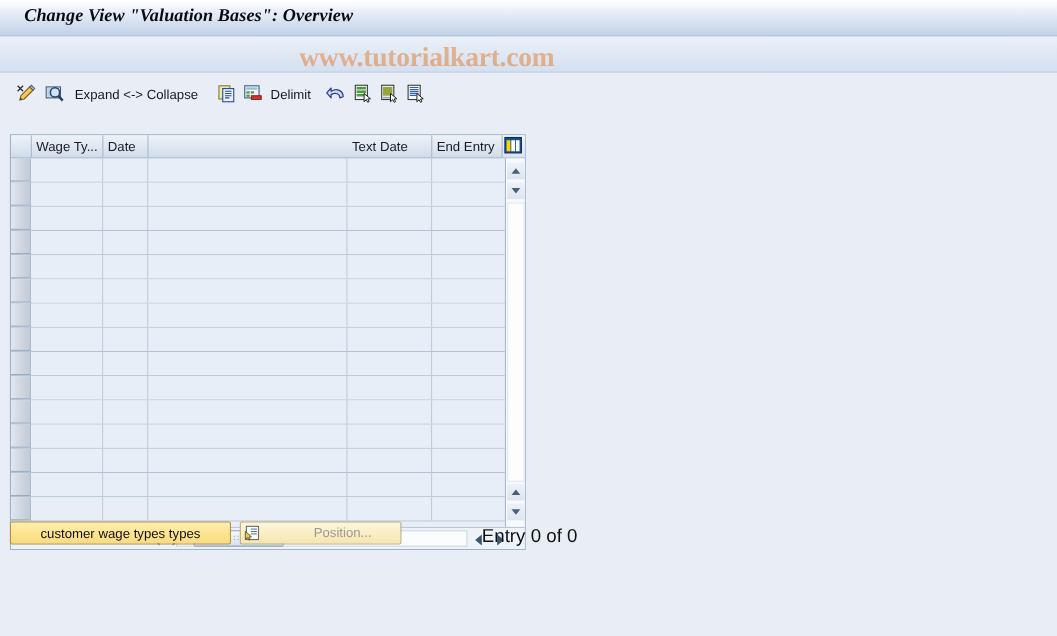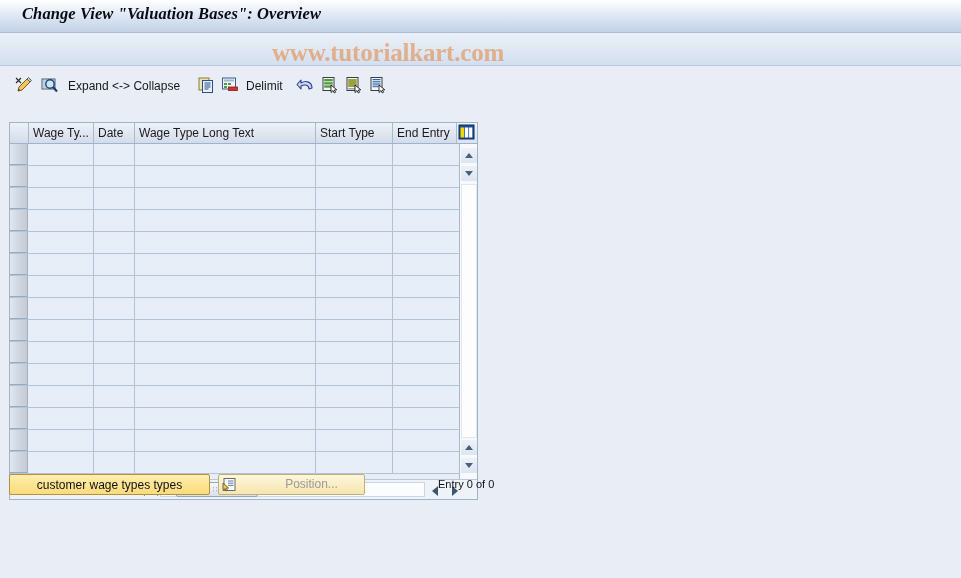--- a/index.html
+++ b/index.html
@@ -301,21 +301,21 @@
     position: absolute;
     left: 3px;
     top: 2px;
     width: 16px;
     height: 16px;
   }
   #entry-count {
     position: absolute;
     left: 438px;
     top: 478px;
-    font-size: 11px;
+    font-size: 17px;
     color: #101014;
     white-space: nowrap;
   }
 </style>
 </head>
 <body>
 
 <div id="titlebar">
   <div class="title-text">Change View "Valuation Bases": Overview</div>
 </div>
@@ -414,22 +414,21 @@
 
 <div id="watermark">www.tutorialkart.com</div>
 
 <div id="table-panel">
 
   <div id="table-header">
     <div class="hcell first" style="left:0; width:19px; padding-left:0;"></div>
 
     <div class="hcell" style="left:19px; width:65px;">Wage Ty...</div>
     <div class="hcell" style="left:84px; width:41px;">Date</div>
-    <div class="hcell" style="left:125px; width:181px;">Wage Type Long Text</div>
-    <div class="hcell" style="left:306px; width:77px;">Start Type</div>
+    <div class="hcell" style="left:306px; width:77px;">Text Date</div>
     <div class="hcell" style="left:383px; width:66px; border-right:none;">End Entry</div>
 
     <div id="col-config">
       <svg width="19" height="18" viewBox="0 0 19 18">
         <rect x="2" y="2" width="15" height="14" fill="#1c4f9c" stroke="#0d2a55" stroke-width="1"></rect>
         <rect x="3.5" y="4.5" width="3.5" height="10" fill="#f5d800"></rect>
         <rect x="7.8" y="4.5" width="3.5" height="10" fill="#ffffff"></rect>
         <rect x="12.1" y="4.5" width="3.2" height="10" fill="#ffffff"></rect>
       </svg>
     </div>

